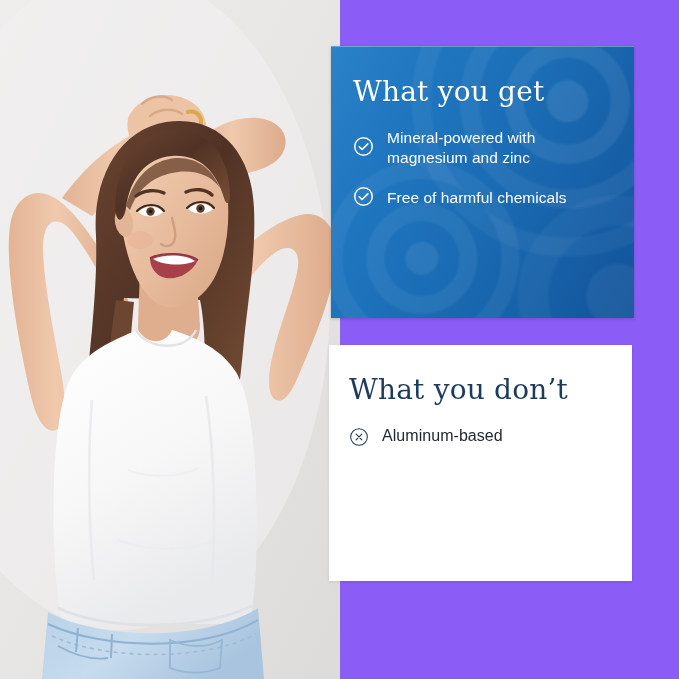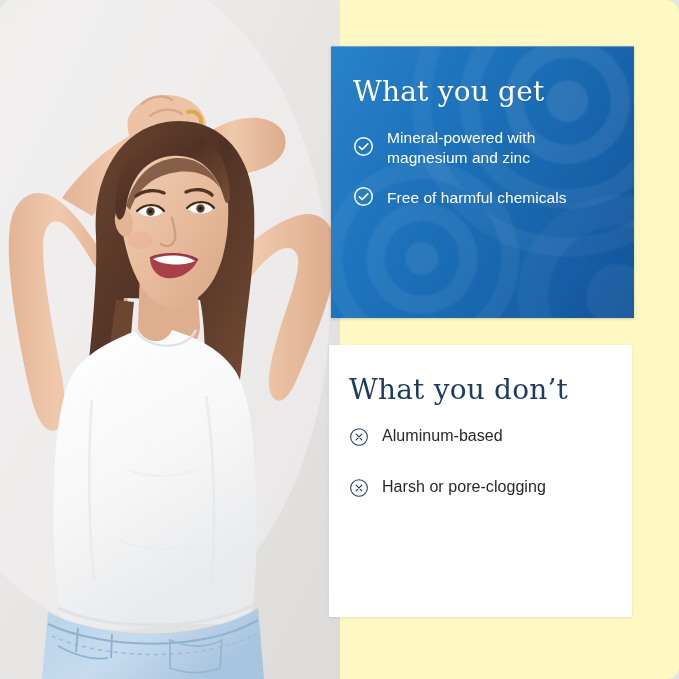--- a/index.html
+++ b/index.html
@@ -14,23 +14,22 @@
   body {
     font-family: "Liberation Sans", sans-serif;
     background: #e4e4e4;
     position: relative;
   }
 
   .canvas {
     position: relative;
     width: 679px;
     height: 679px;
-    background: #fef9c3;
-    overflow: hidden;
-    border-radius: 13px;
+    background: #8b5cf6;
+    overflow: hidden;
   }
 
   
   .photo-area {
     position: absolute;
     left: 0; top: 0;
     width: 340px; height: 679px;
     overflow: hidden;
     background: linear-gradient(160deg,#ececec 0%,#e6e6e6 45%,#dedcda 100%);
   }
@@ -86,21 +85,21 @@
     line-height: 1.28;
     color: #ffffff;
     font-weight: 400;
     letter-spacing: 0.05px;
   }
 
   
   .card-white {
     position: absolute;
     left: 329px; top: 345px;
-    width: 303px; height: 272px;
+    width: 303px; height: 236px;
     background: #ffffff;
     box-shadow: 0 1px 3px rgba(0,0,0,0.09);
     padding: 30px 22px 0 20px;
     overflow: hidden;
   }
 
   .heading-white {
     font-family: "DejaVu Serif", "Liberation Serif", serif;
     font-size: 28px;
     font-weight: 400;
@@ -302,25 +301,16 @@
         <span class="ico">
           <svg width="20" height="20" viewBox="0 0 24 24" aria-hidden="true">
             <circle cx="12" cy="12" r="10" fill="none" stroke="#1d3b5c" stroke-width="1.25"></circle>
             <path d="M8.6 8.6 L15.4 15.4 M15.4 8.6 L8.6 15.4" fill="none" stroke="#1d3b5c" stroke-width="1.35" stroke-linecap="round"></path>
           </svg>
         </span>
         <span class="txt">Aluminum-based</span>
       </li>
 
 
-      <li>
-        <span class="ico">
-          <svg width="20" height="20" viewBox="0 0 24 24" aria-hidden="true">
-            <circle cx="12" cy="12" r="10" fill="none" stroke="#1d3b5c" stroke-width="1.25"></circle>
-            <path d="M8.6 8.6 L15.4 15.4 M15.4 8.6 L8.6 15.4" fill="none" stroke="#1d3b5c" stroke-width="1.35" stroke-linecap="round"></path>
-          </svg>
-        </span>
-        <span class="txt">Harsh or pore-clogging</span>
-      </li>
     </ul>
   </section>
 
 </div>
 
 </body></html>

